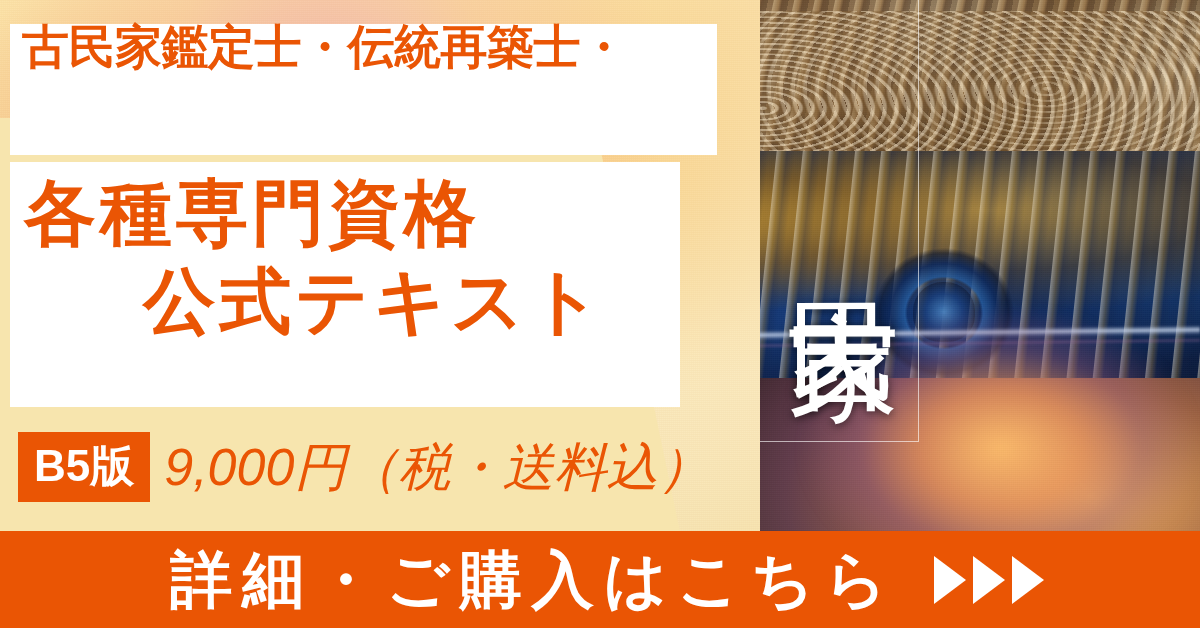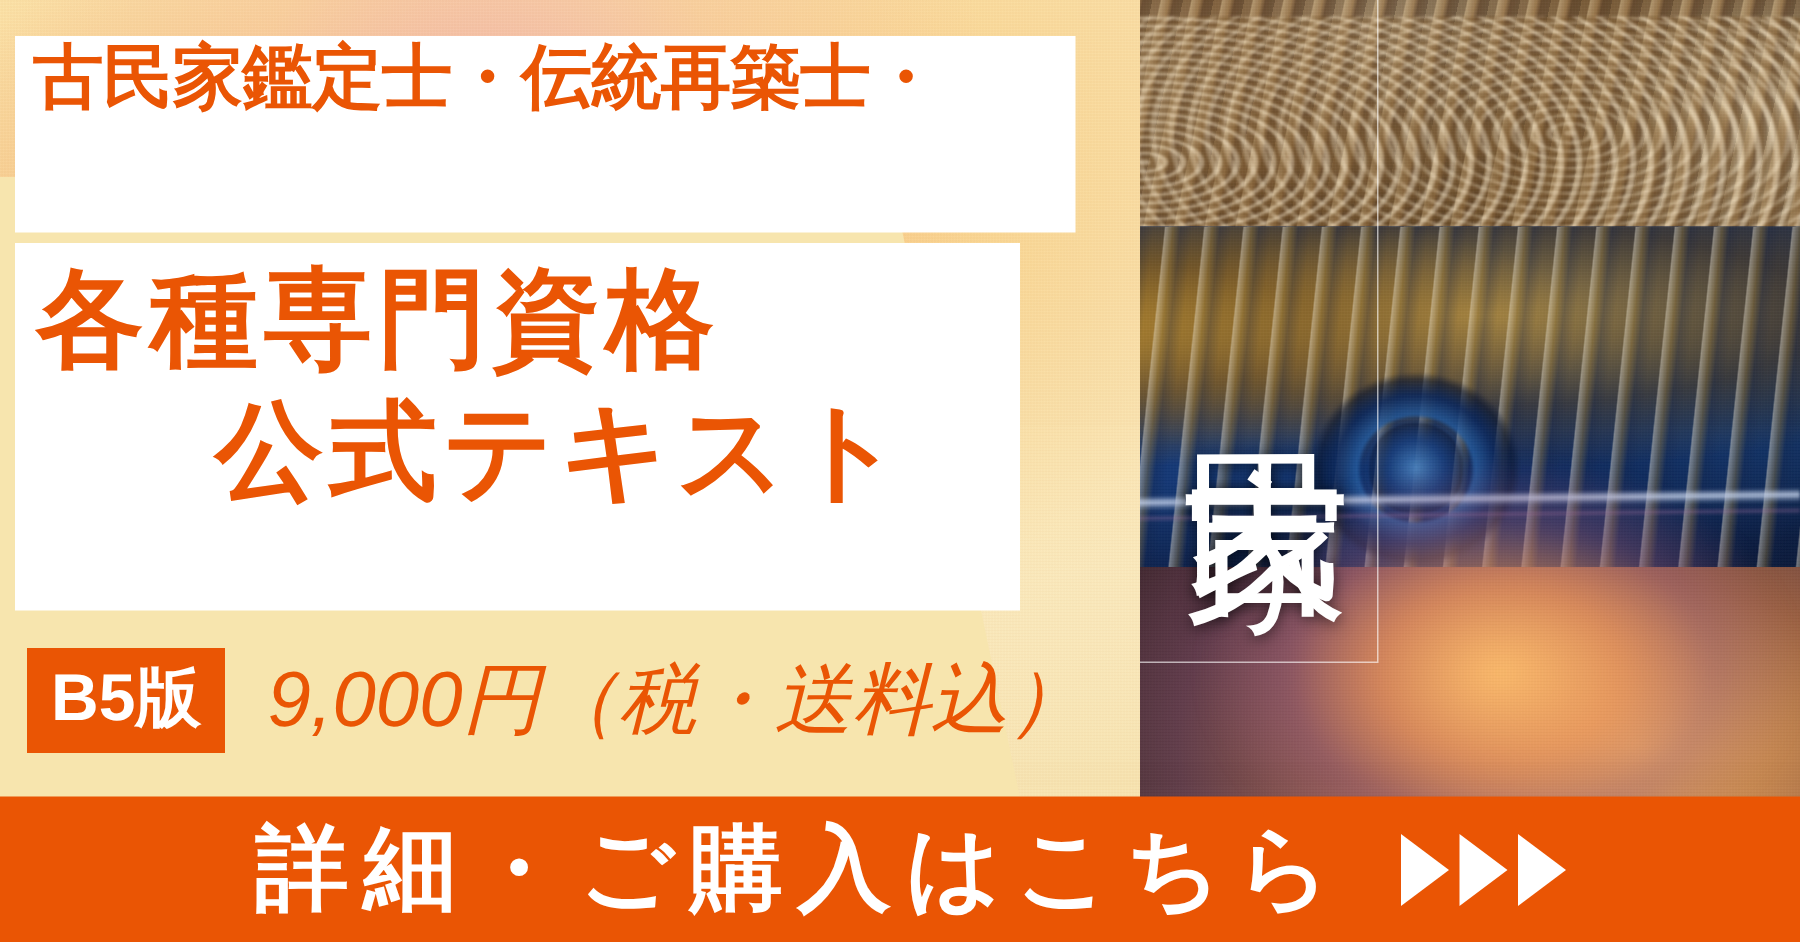--- a/index.html
+++ b/index.html
@@ -159,41 +159,41 @@
   
   .panel{
     position:absolute;background:#ffffff;
   }
   #panel-top{ left:10px;top:24px;width:707px;height:131px; }
   #panel-mid{ left:10px;top:162px;width:670px;height:245px; }
 
   .headline{
     position:absolute;left:22px;top:24px;width:700px;
     color:#ea5504;
-    font-family:Liberation Sans, sans-serif;
+    font-family:Liberation Mono, monospace;
     font-weight:700;
     font-size:47px;line-height:1.17;letter-spacing:-0.5px;
     white-space:nowrap;
   }
   .headline .line2{ letter-spacing:-0.5px; }
 
   .subhead{
     position:absolute;left:10px;top:170px;width:600px;
     color:#ea5504;
     font-family:"Liberation Sans","DejaVu Sans",sans-serif;
     font-weight:700;
     font-size:72px;line-height:1.22;letter-spacing:4px;
   }
   .subhead .sh-line1{ display:block;text-align:left;padding-left:14px; }
   .subhead .sh-line2{ display:block;text-align:right;padding-right:4px; }
 
   
   .price-row{
     position:absolute;left:18px;top:422px;height:90px;
-    display:flex;align-items:center;gap:28px;
+    display:flex;align-items:center;gap:14px;
   }
   .badge{
     background:#ea5504;color:#ffffff;
     font-family:"Liberation Sans","DejaVu Sans",sans-serif;
     font-weight:700;font-size:44px;letter-spacing:0px;
     padding:12px 16px 14px 16px;line-height:1;
     display:inline-block;
   }
   .price-text{
     color:#ea5504;

